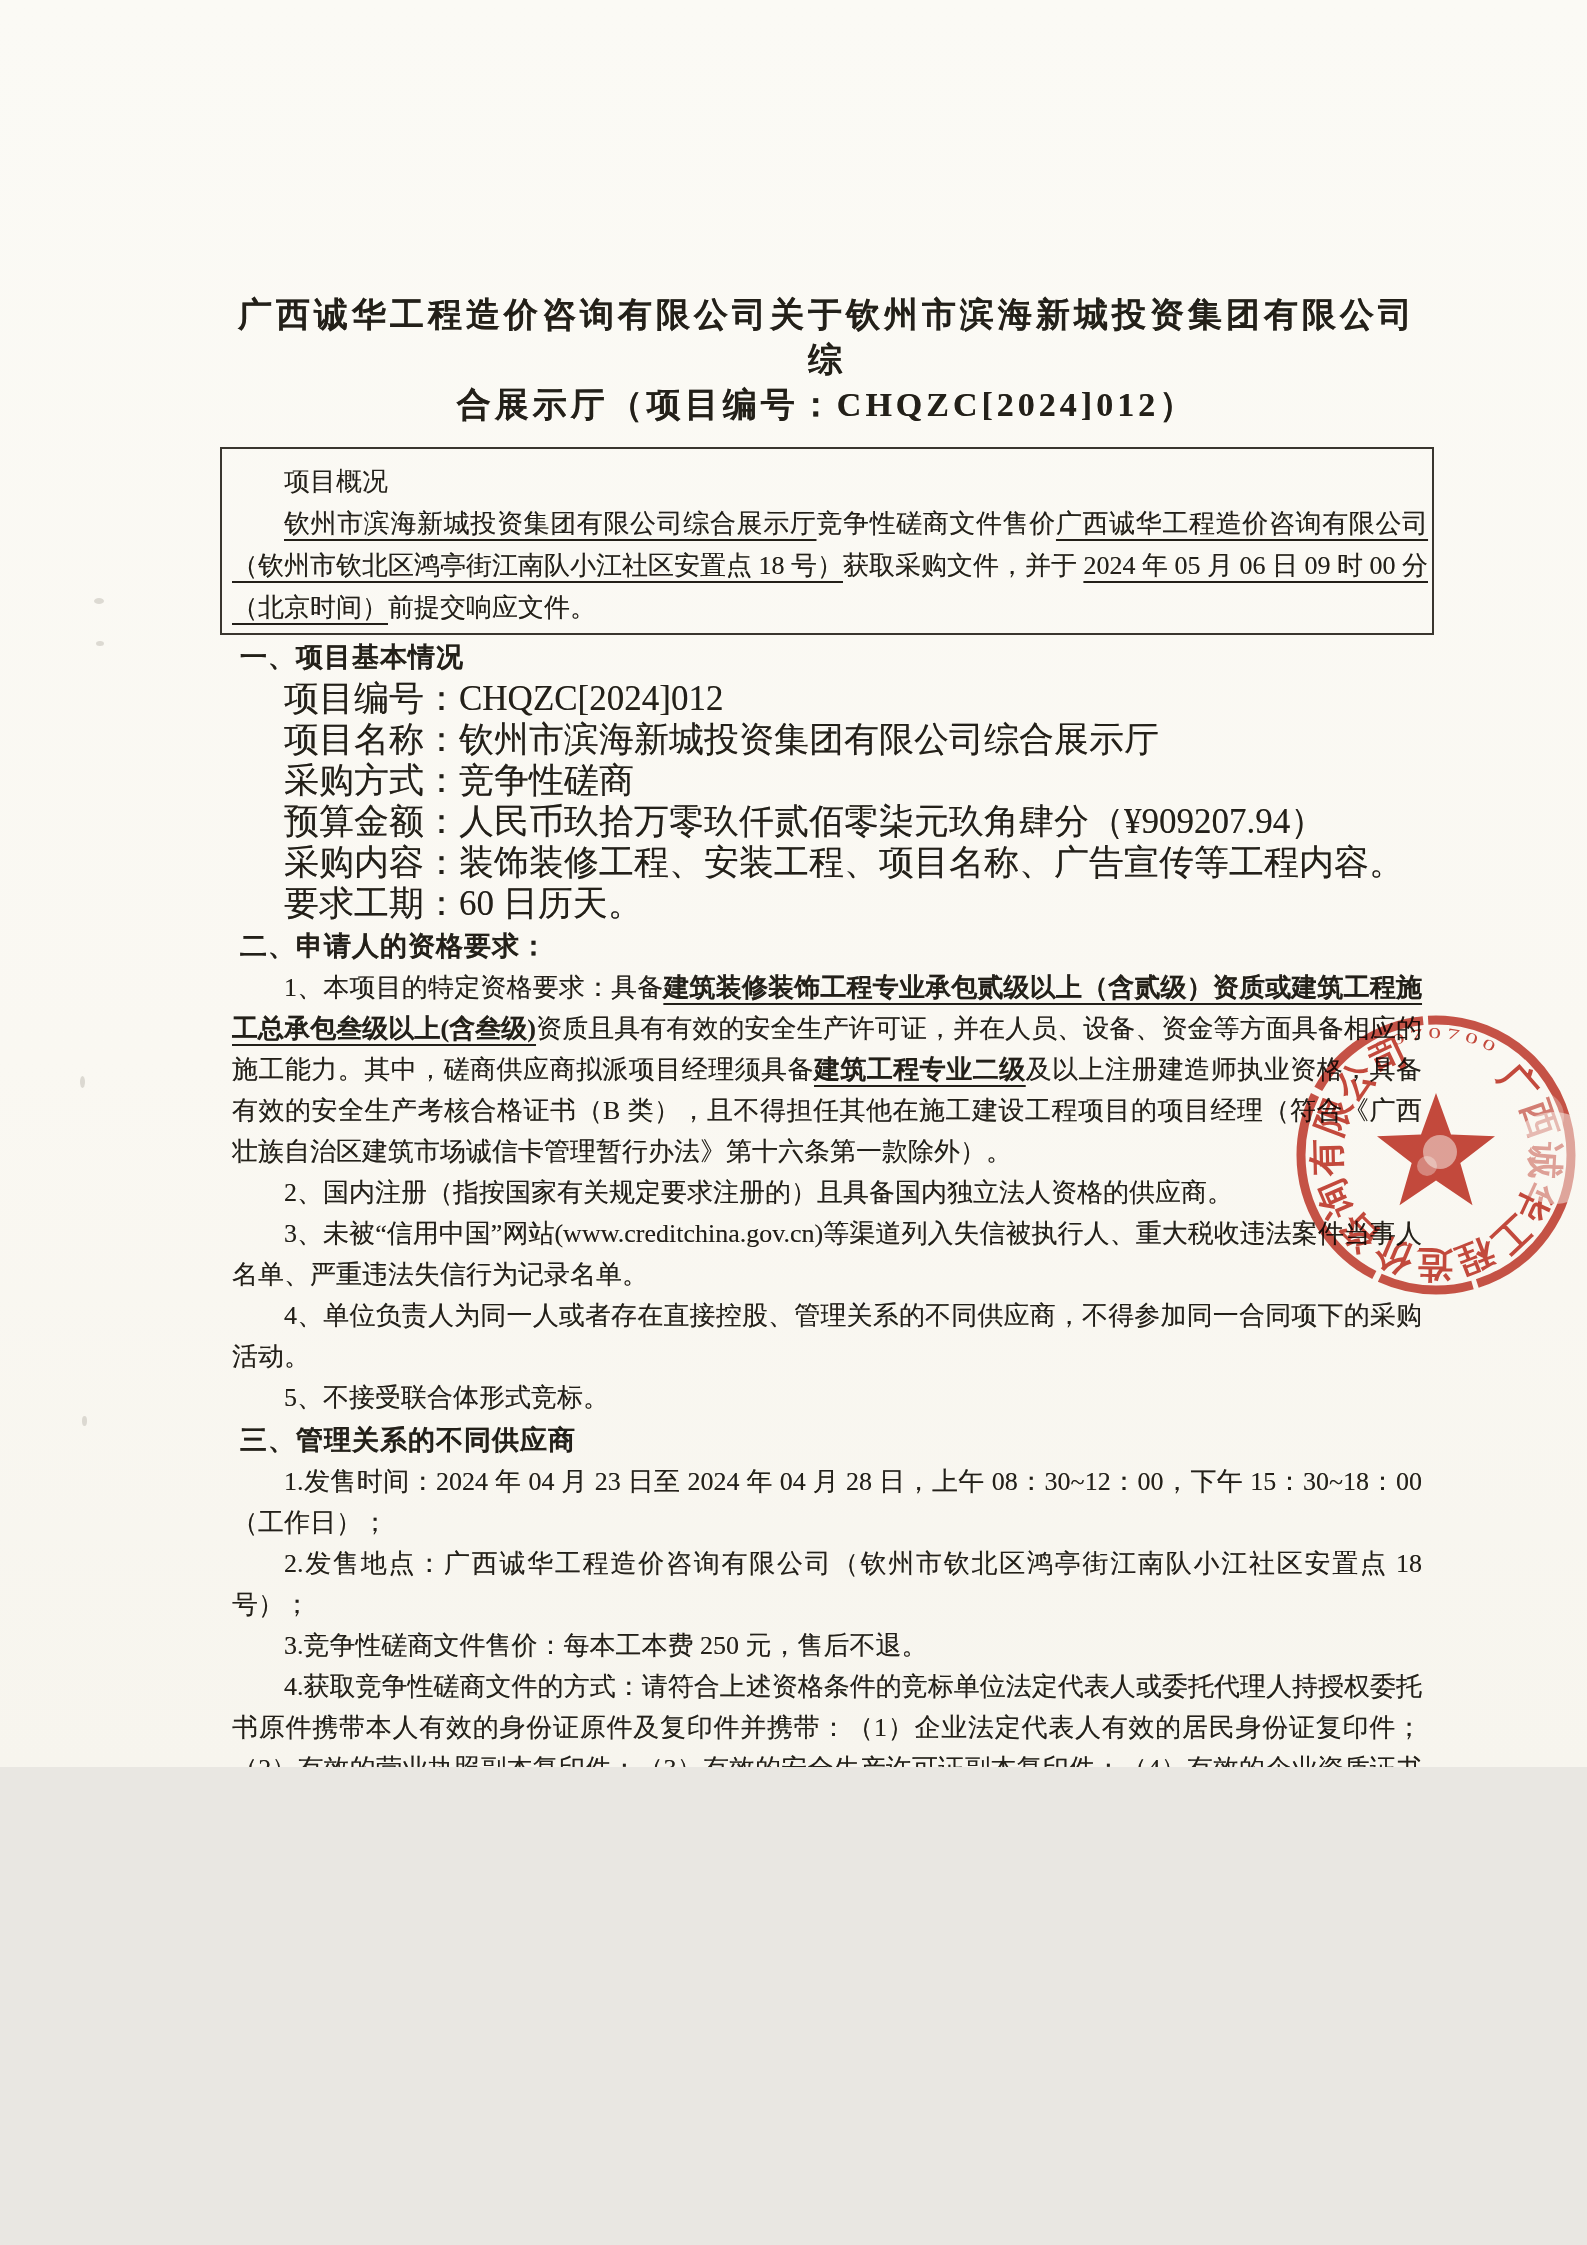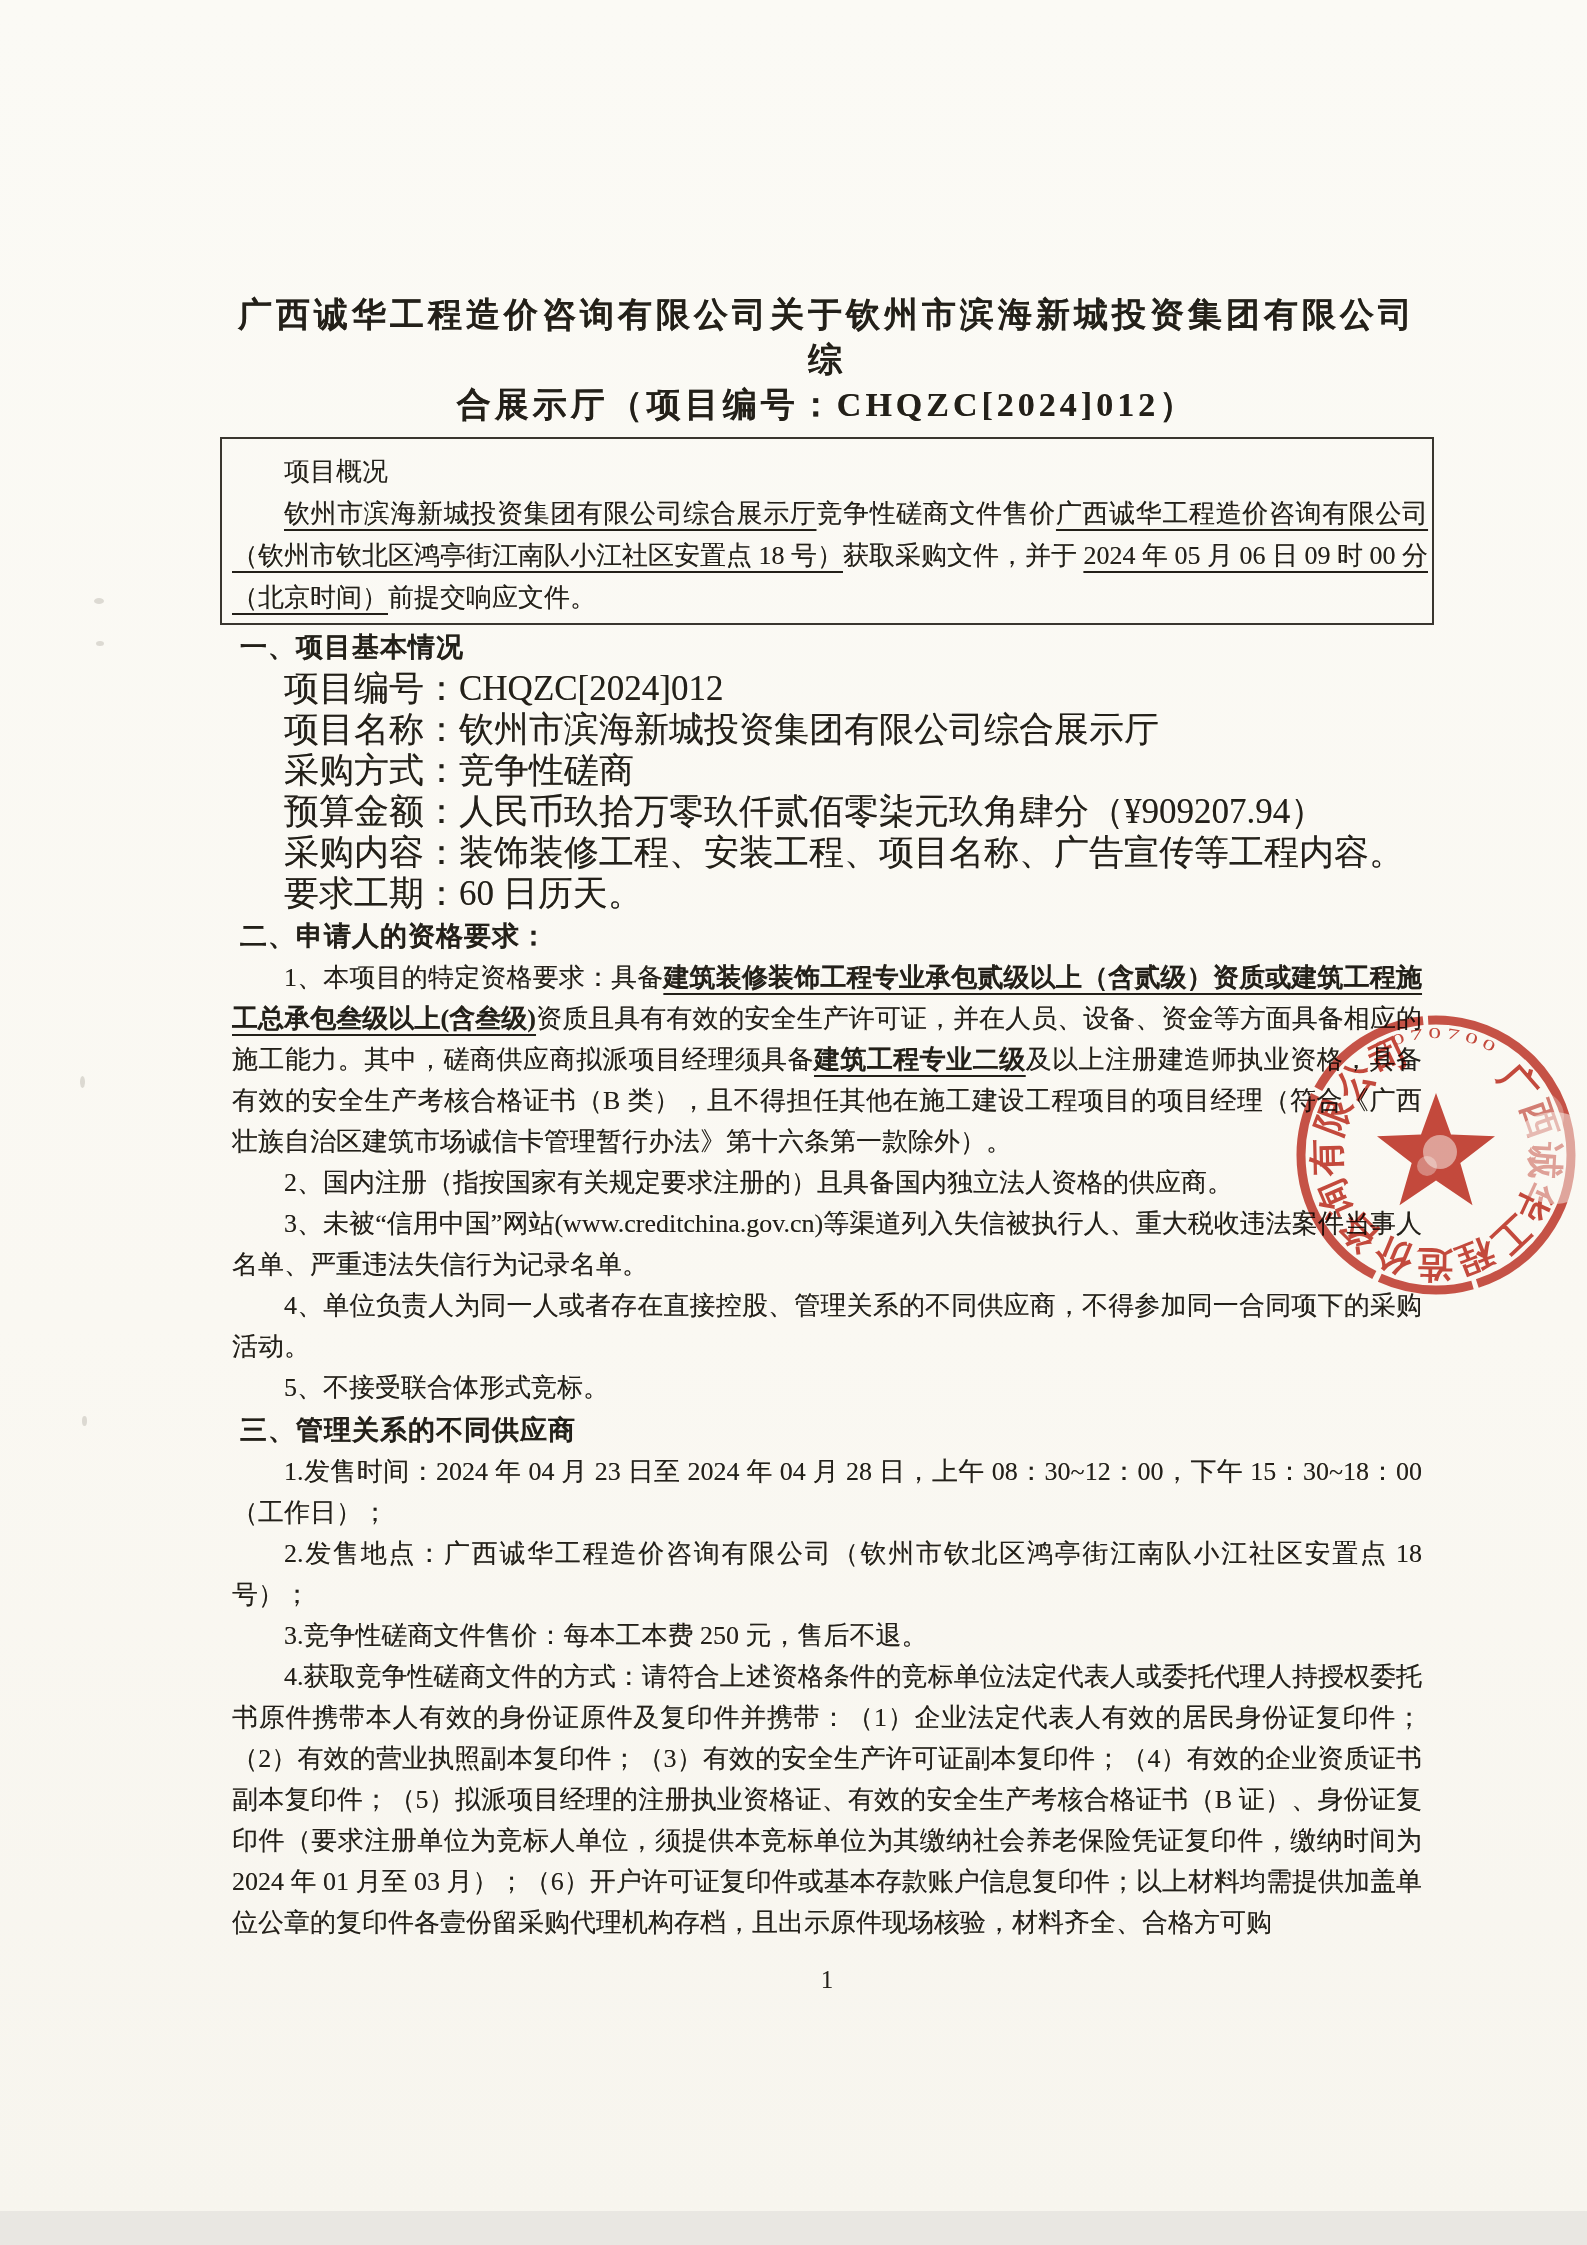--- a/index.html
+++ b/index.html
@@ -1,30 +1,30 @@
 <!DOCTYPE html>
 <html><head>
 <meta charset="utf-8">
 <style>
   html,body{margin:0;padding:0;background:#e9e7e2;}
   .page{
-    position:relative;width:1587px;height:2211px;overflow:hidden;
+    position:relative;width:1587px;height:1767px;overflow:hidden;
     background:linear-gradient(180deg,#fbfaf5 0%,#faf8f2 60%,#f7f5ee 100%);
     font-family:"Liberation Serif","DejaVu Serif",serif;
     color:#232019;
     text-decoration:underline;
   }
   .content{position:absolute;left:232px;top:0;width:1190px;}
   .title{
     margin-top:292px;font-size:34px;font-weight:700;line-height:45px;
     text-align:center;letter-spacing:4px;
     text-shadow:0 0 .6px rgba(20,16,10,.5);
   }
   .obox{
-    margin:10px -12px 0 -12px;border:2.5px solid #3a362f;
+    margin:20px -12px 0 -12px;border:2.5px solid #3a362f;
     padding:12px 4px 4px 10px;
   }
   .obox-head{font-size:26px;line-height:42px;text-indent:2em;}
   .para{margin:0;font-size:26px;line-height:41px;text-align:justify;text-shadow:0 0 .5px rgba(20,16,10,.4);}
   .obox .para{line-height:42px;}
   .indent{text-indent:2em;}
   h2{margin:2px 0 0 8px;font-size:27px;line-height:41px;font-weight:700;letter-spacing:1px;text-shadow:0 0 .6px rgba(20,16,10,.5);}
   .s1item{font-size:35px;line-height:41px;padding-left:52px;text-shadow:0 0 .5px rgba(20,16,10,.4);}
   .u{text-decoration:underline;text-underline-offset:7px;text-decoration-thickness:1.5px;}
   .b{font-weight:700;}

